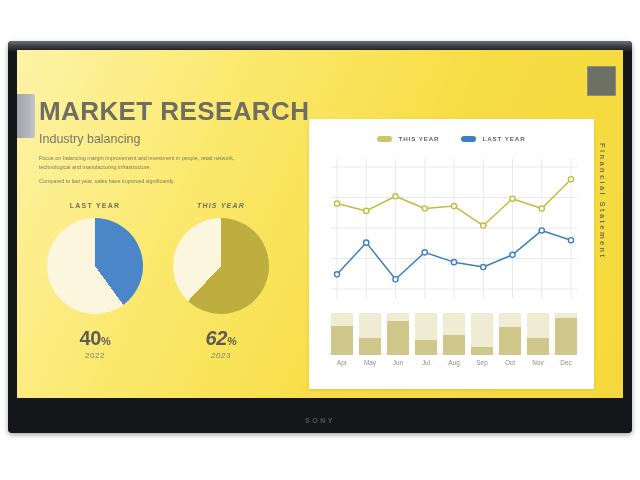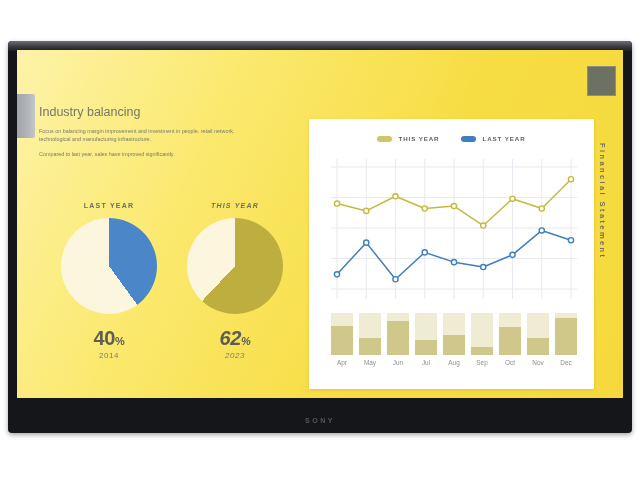--- a/index.html
+++ b/index.html
@@ -37,21 +37,21 @@
   
   #left-col{position:absolute;left:22px;top:48px;width:272px;}
   #page-title{font-size:26px;font-weight:700;color:#6e6e63;letter-spacing:.4px;
            margin:0;line-height:1.05;}
   #subtitle{font-size:12.5px;color:#76766a;margin:7px 0 0 0;font-weight:400;}
   .body-copy{font-size:5.4px;color:#7a7a6d;line-height:1.55;margin:8px 0 0 0;
            max-width:200px;}
   .body-copy.second{margin-top:6px;}
 
   
-  #pies{position:absolute;left:22px;top:152px;width:272px;height:200px;}
+  #pies{position:absolute;left:8px;top:152px;width:272px;height:200px;}
   .pie-group{position:absolute;top:0;width:120px;text-align:center;}
   .pie-group.left{left:10px;}
   .pie-group.right{left:136px;font-style:italic;}
   .pie-cap{font-size:7px;font-weight:700;letter-spacing:1.2px;color:#6e6e61;}
   .pie{width:96px;height:96px;border-radius:50%;margin:9px auto 0;}
   .pie-val{margin-top:13px;font-size:20px;font-weight:700;color:#5d5d52;
            letter-spacing:-.3px;}
   .pie-val .pct{font-size:11px;font-weight:700;}
   .pie-year{margin-top:1px;font-size:8px;color:#7d7d70;letter-spacing:.6px;}
 
@@ -86,33 +86,34 @@
     <div id="screen">
 
       <div id="left-tab"></div>
 
       <div id="right-rail">
         <div id="rail-box"></div>
         <div id="rail-text">Financial Statement</div>
       </div>
 
       <div id="left-col">
+        <h1 id="page-title">MARKET RESEARCH</h1>
         <div id="subtitle">Industry balancing</div>
         <p class="body-copy">Focus on balancing margin improvement and investment in people, retail network, technological and manufacturing infrastructure.</p>
         <p class="body-copy second">Compared to last year, sales have improved significantly.</p>
       </div>
 
       <div id="pies">
         <div class="pie-group left">
           <div class="pie-cap">LAST YEAR</div>
           <div class="pie" id="pie-0" style="background: conic-gradient(rgb(74, 134, 200) 0deg, rgb(74, 134, 200) 144deg, rgb(251, 246, 221) 144deg, rgb(251, 246, 221) 360deg);"></div>
           <div class="pie-val">
             <span>40</span><span class="pct">%</span>
           </div>
-          <div class="pie-year">2014</div>
+          <div class="pie-year">2022</div>
         </div>
         <div class="pie-group right">
           <div class="pie-cap">THIS YEAR</div>
           <div class="pie" id="pie-1" style="background: conic-gradient(rgb(189, 174, 63) 0deg, rgb(189, 174, 63) 223.2deg, rgb(251, 246, 221) 223.2deg, rgb(251, 246, 221) 360deg);"></div>
           <div class="pie-val">
             <span>62</span><span class="pct">%</span>
           </div>
           <div class="pie-year">2023</div>
         </div>
       </div>

